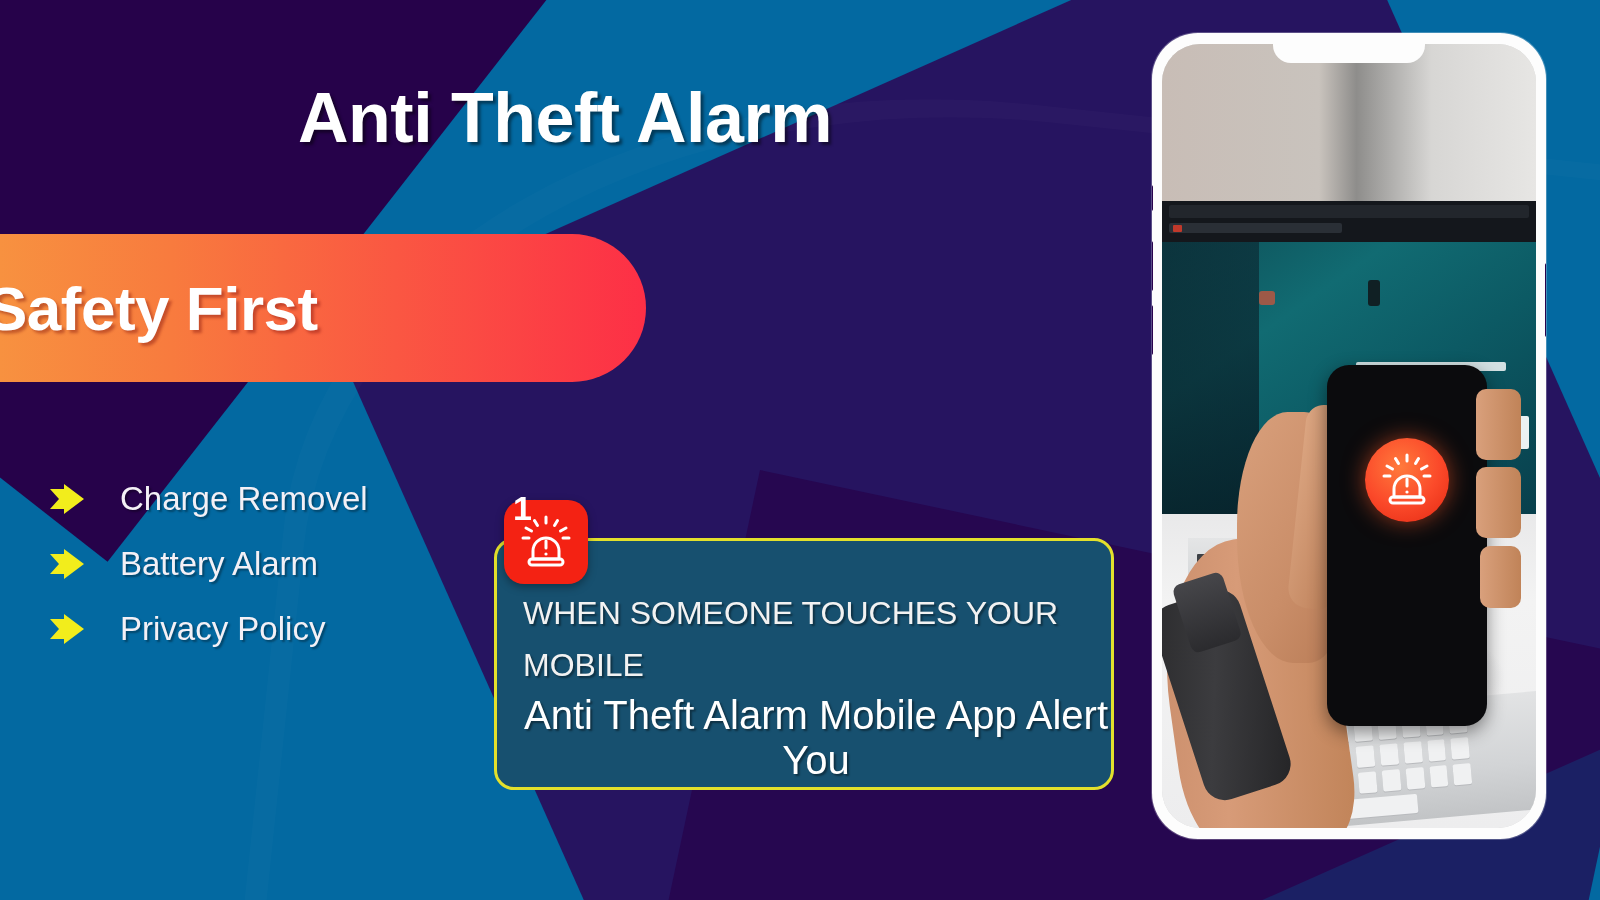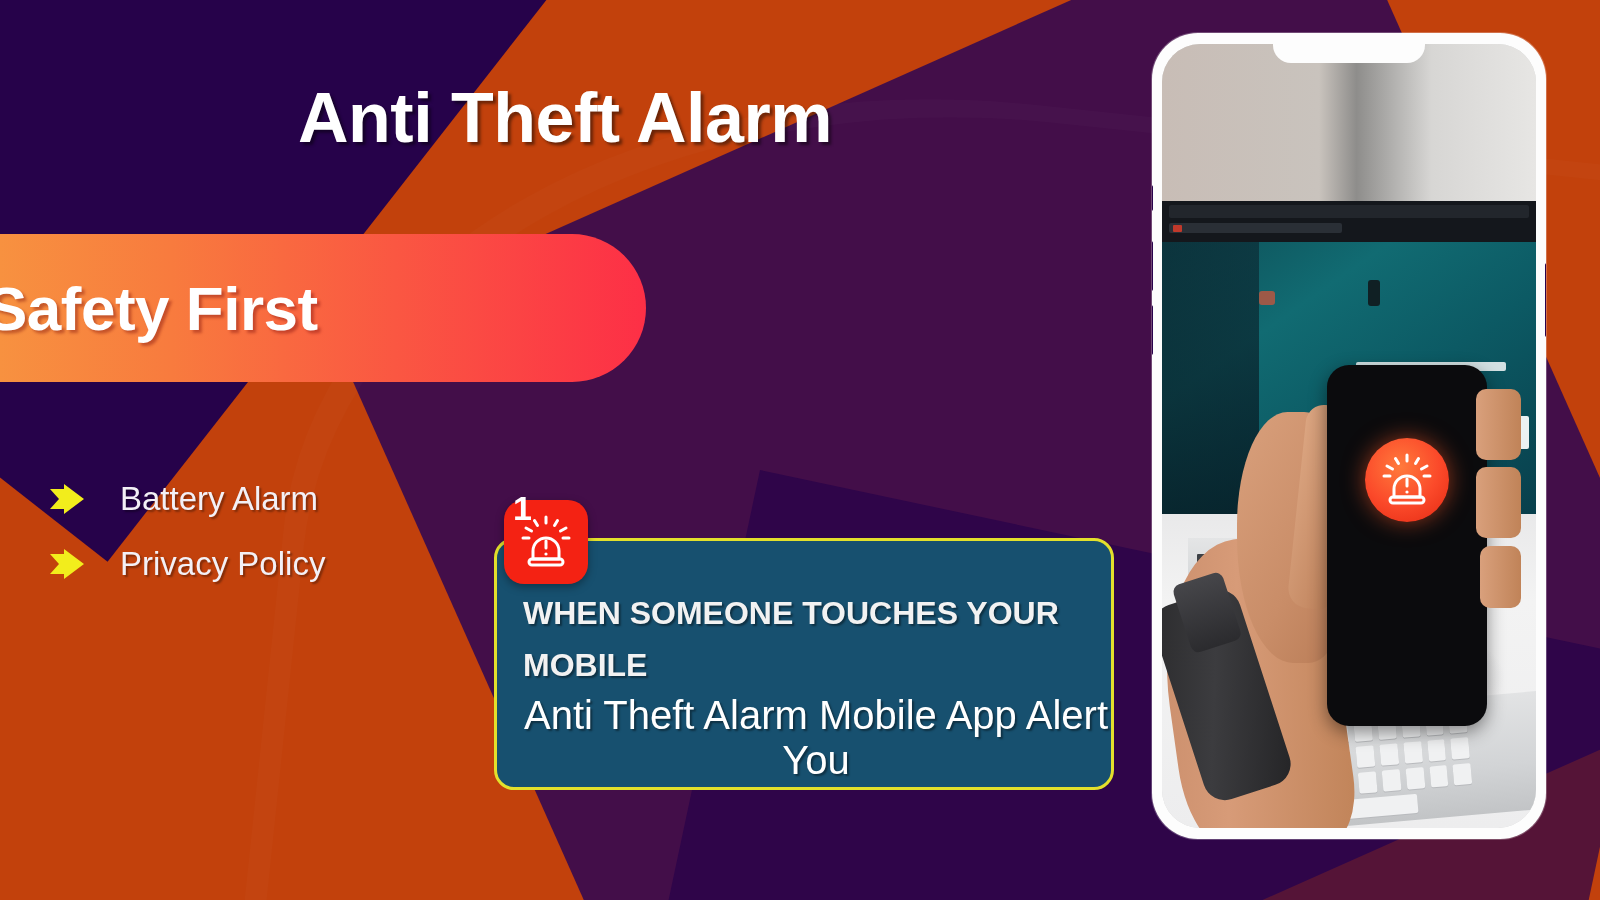--- a/index.html
+++ b/index.html
@@ -12,21 +12,21 @@
     width: 1600px;
     height: 900px;
     overflow: hidden;
     font-family: "Liberation Sans", sans-serif;
   }
 
   #stage {
     position: relative;
     width: 1600px;
     height: 900px;
-    background: #c2410c;
+    background: #0369a1;
     overflow: hidden;
   }
 
   
   .facet {
     position: absolute;
     pointer-events: none;
   }
   .facet-tl {
     left: -420px;
@@ -143,21 +143,21 @@
     border-radius: 20px;
     box-sizing: border-box;
   }
   #callout-headline {
     position: absolute;
     left: 26px;
     top: 46px;
     width: 586px;
     color: #f2f2f2;
     font-size: 32px;
-    font-weight: 700;
+    font-weight: 400;
     line-height: 52px;
     text-shadow: 2px 2px 2px rgba(0,0,0,0.40);
   }
   #callout-sub {
     position: absolute;
     left: 26px;
     top: 152px;
     width: 586px;
     text-align: center;
     color: #ffffff;
@@ -358,20 +358,26 @@
 
   <div id="title">Anti Theft Alarm</div>
 
   <div id="safety-banner">
     <span class="label">Safety First</span>
   </div>
 
   <div id="feature-list">
 
 
+    <div class="feature-row">
+      <svg class="arrow-icon" viewBox="0 0 34 30">
+        <path d="M0 5 L14 5 L14 0 L34 15 L14 30 L14 25 L0 25 L9 15 Z" fill="#f2ed1c"></path>
+      </svg>
+      <span class="feature-label">Charge Removel</span>
+    </div>
 
     <div class="feature-row">
       <svg class="arrow-icon" viewBox="0 0 34 30">
         <path d="M0 5 L14 5 L14 0 L34 15 L14 30 L14 25 L0 25 L9 15 Z" fill="#f2ed1c"></path>
       </svg>
       <span class="feature-label">Battery Alarm</span>
     </div>
 
 
     <div class="feature-row">

